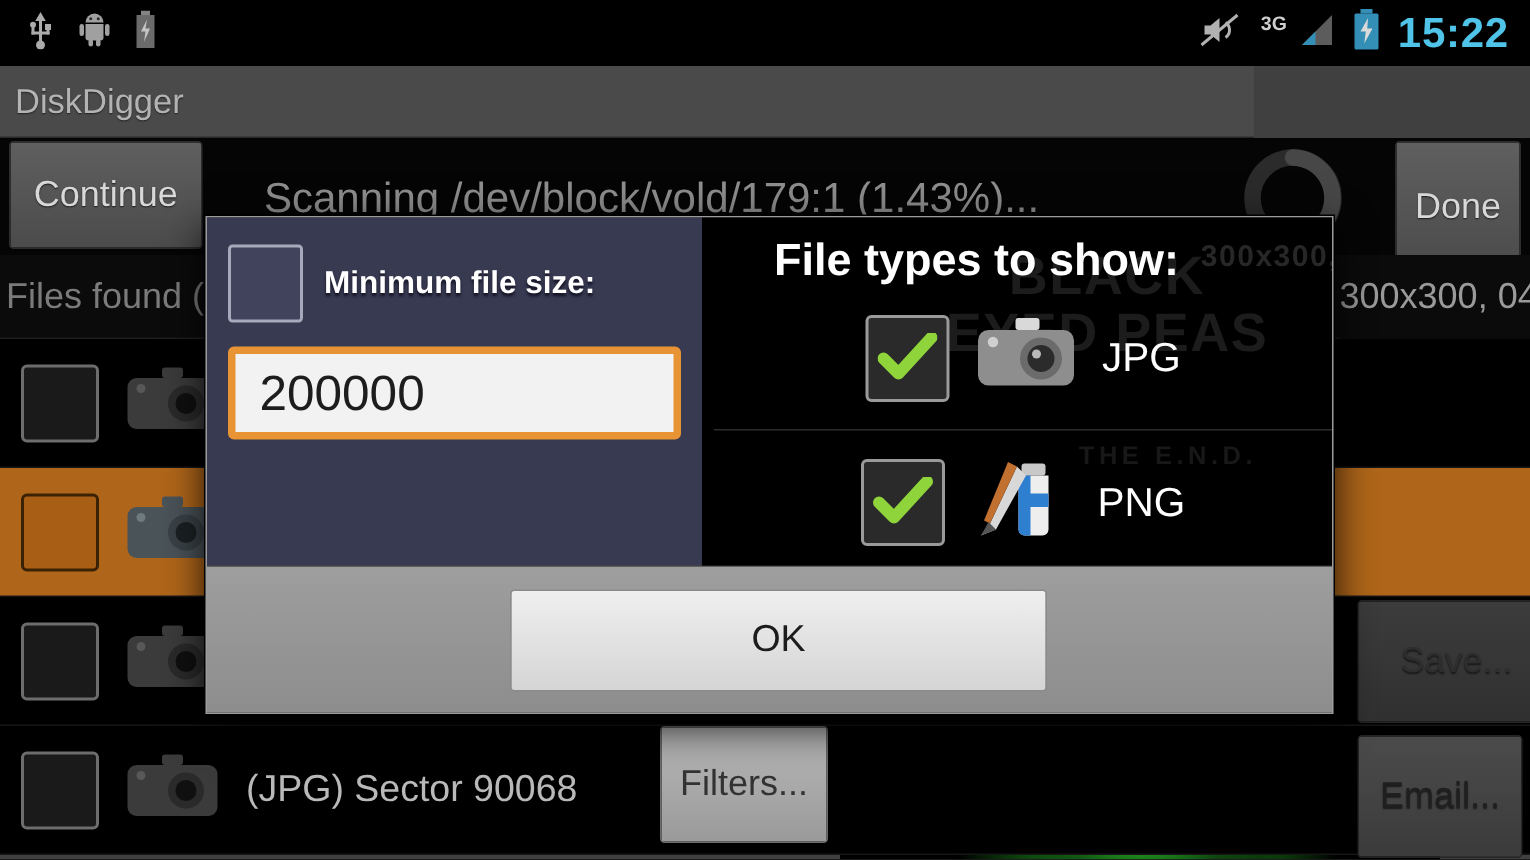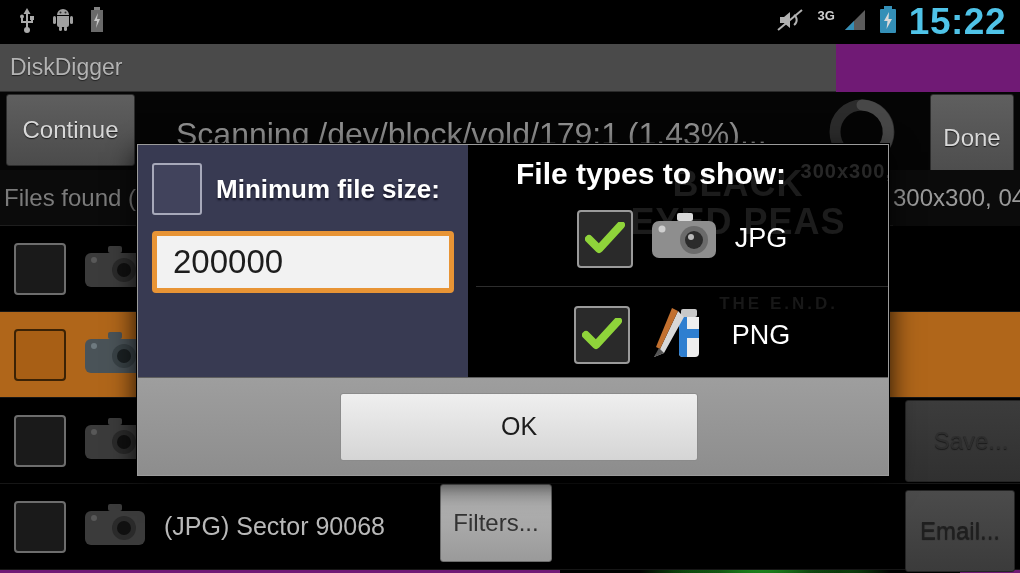--- a/index.html
+++ b/index.html
@@ -2,32 +2,32 @@
 <html><head>
 <meta charset="utf-8">
 <style>
   * { box-sizing: border-box; margin:0; padding:0; }
   html, body {
     width:1020px; height:573px;
     background:#000;
     font-family:"Liberation Sans", sans-serif;
     overflow:hidden;
   }
-  #screen { position:relative; width:1020px; height:573px; background:#701a75; }
+  #screen { position:relative; width:1020px; height:573px; background:#404040; }
 
   
   .statusbar {
     position:absolute; left:0; top:0; width:1020px; height:44px;
     background:#000; display:flex; align-items:center;
   }
   .sb-left { display:flex; align-items:center; gap:16px; padding-left:18px; }
   .sb-right { margin-left:auto; display:flex; align-items:center; gap:12px; padding-right:14px; }
   .sb-icon { display:block; opacity:.85; }
   .sb-clock {
-    color:#4fc3e8; font-size:37px; font-weight:bold; letter-spacing:0.5px;
+    color:#4fc3e8; font-size:28px; font-weight:bold; letter-spacing:0.5px;
     font-family:"Liberation Sans", sans-serif;
   }
   .sb-3g { color:#cfcfcf; font-size:13px; font-weight:bold; line-height:1;
            position:relative; top:-7px; margin-right:-6px; }
 
   
   .titlebar {
     position:absolute; left:0; top:44px; width:836px; height:48px;
     background:#4a4a4a;
     border-bottom:1px solid #2a2a2a;
@@ -53,21 +53,21 @@
     cursor:pointer;
   }
   #continue-button {
     position:absolute; left:6px; top:94px; width:129px; height:72px; font-size:24px;
   }
   #done-button {
     position:absolute; left:930px; top:94px; width:84px; height:88px; font-size:24px;
   }
   #scan-status {
     position:absolute; left:176px; top:116px;
-    color:#8e8e8e; font-size:32px; white-space:nowrap;
+    color:#8e8e8e; font-size:28px; white-space:nowrap;
   }
   #scan-spinner {
     position:absolute; left:823px; top:96px; width:78px; height:72px;
   }
 
   
   .results-header {
     position:absolute; left:0; top:170px; width:1020px; height:56px;
     background:#0b0b0b; border-bottom:1px solid #1e1e1e;
     display:flex; align-items:center;
@@ -125,21 +125,21 @@
   .dlg-left {
     width:330px; background:#383a52; padding:18px 14px 14px 14px;
     display:flex; flex-direction:column;
   }
   .minsize-row { display:flex; align-items:center; gap:14px; }
   .cb-square {
     width:50px; height:52px; flex:none;
     background:#41435c; border:2px solid #a7a9ba; border-radius:3px;
   }
   .minsize-label {
-    color:#ffffff; font-size:26px; font-weight:bold; text-shadow:0 2px 2px #101020;
+    color:#ffffff; font-size:21px; font-weight:bold; text-shadow:0 2px 2px #101020;
     white-space:nowrap;
     text-align:right;
   }
   .size-input {
     margin-top:16px; height:62px; background:#f2f2f2;
     border:5px solid #e89435; border-radius:4px;
     display:flex; align-items:center; padding-left:16px;
   }
   .size-input .value { color:#1d1d1d; font-size:33px; }
 

